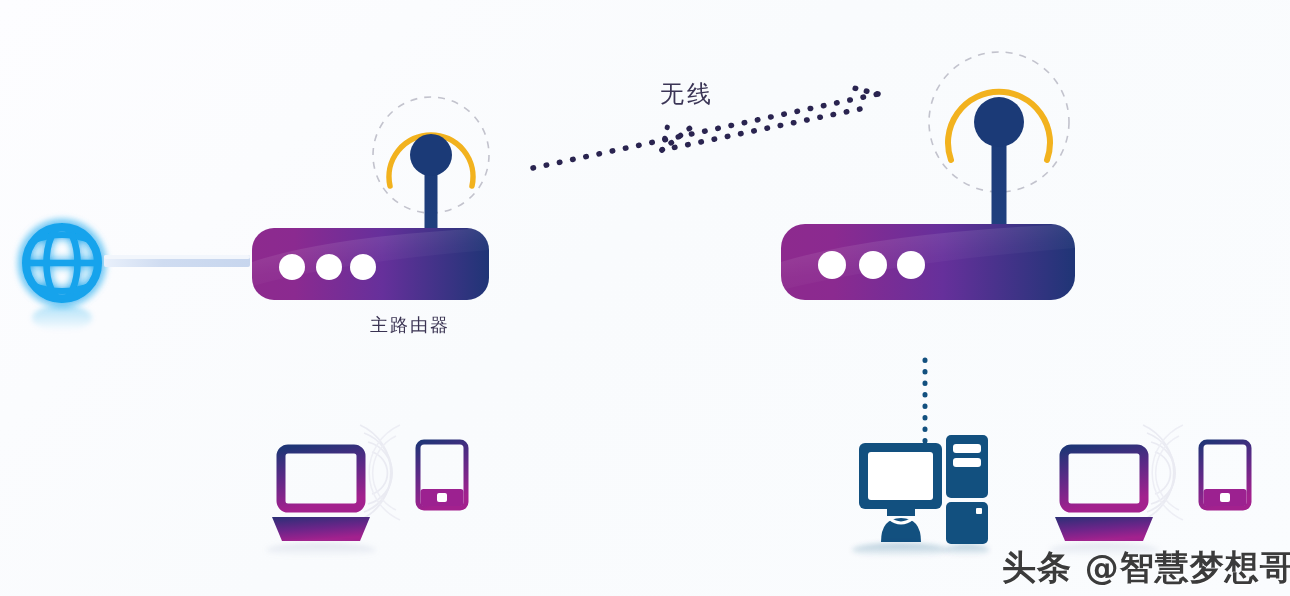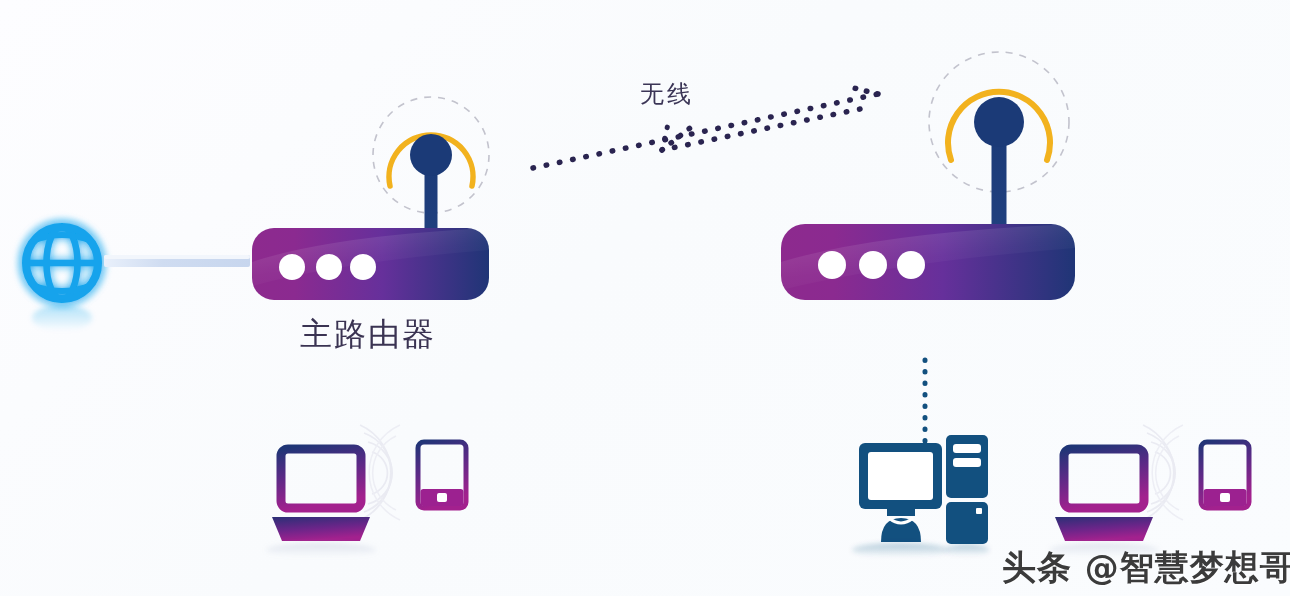--- a/index.html
+++ b/index.html
@@ -17,35 +17,36 @@
   }
   .svg-layer {
     position: absolute;
     left: 0; top: 0;
     width: 1290px;
     height: 596px;
   }
   .node-label {
     position: absolute;
     font-family: Liberation Serif, serif;
-    font-size: 32px;
+    font-size: 18px;
     letter-spacing: 2px;
     color: #3a3352;
     white-space: nowrap;
-    text-align: left;
+    text-align: right;
     user-select: none;
   }
   .link-label {
     position: absolute;
     font-family: Liberation Sans, sans-serif;
     font-size: 24px;
     letter-spacing: 3px;
     color: #3b3556;
     white-space: nowrap;
     user-select: none;
+    margin-left: 20px;
   }
   .watermark {
     position: absolute;
     font-family: "DejaVu Sans", "Liberation Sans", sans-serif;
     font-size: 34px;
     font-weight: bold;
     color: #2b2b2b;
     letter-spacing: 1px;
     white-space: nowrap;
     opacity: 0.92;

